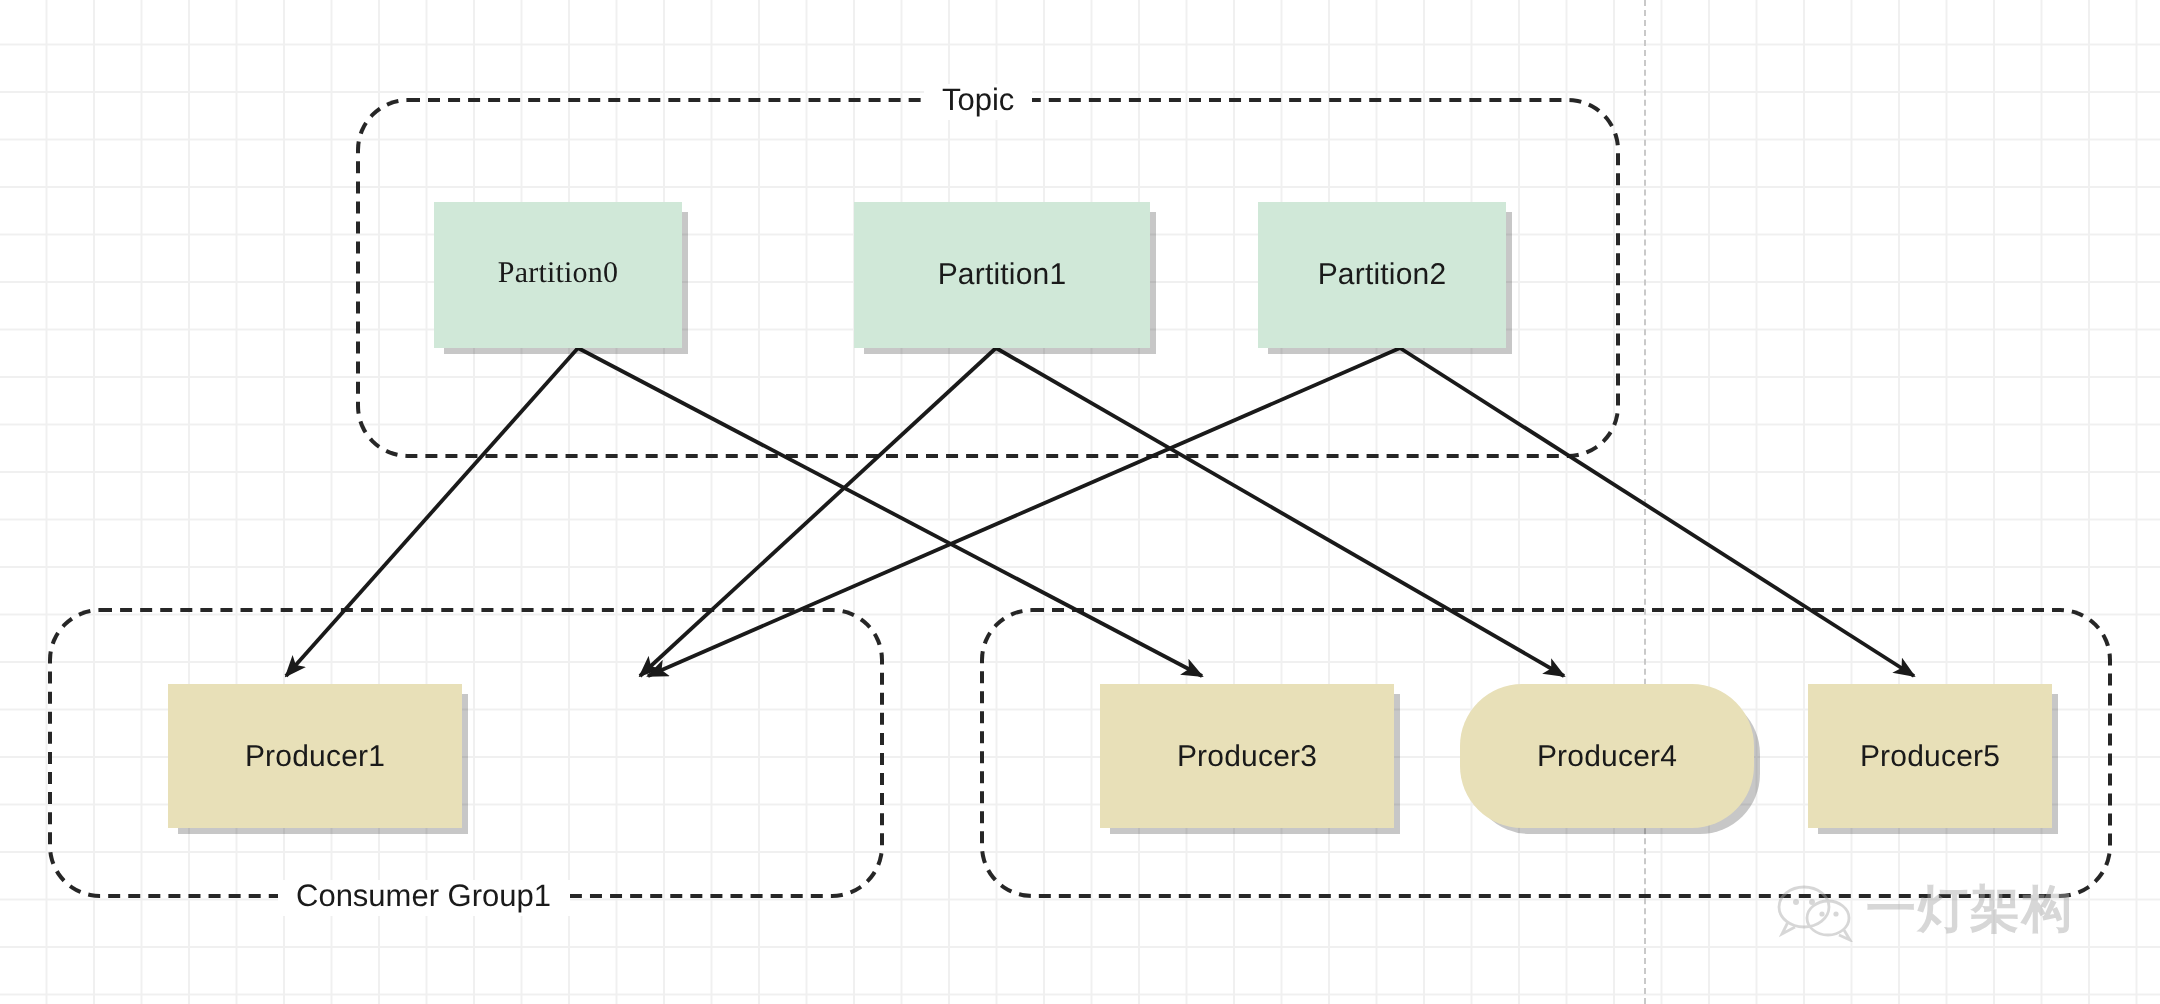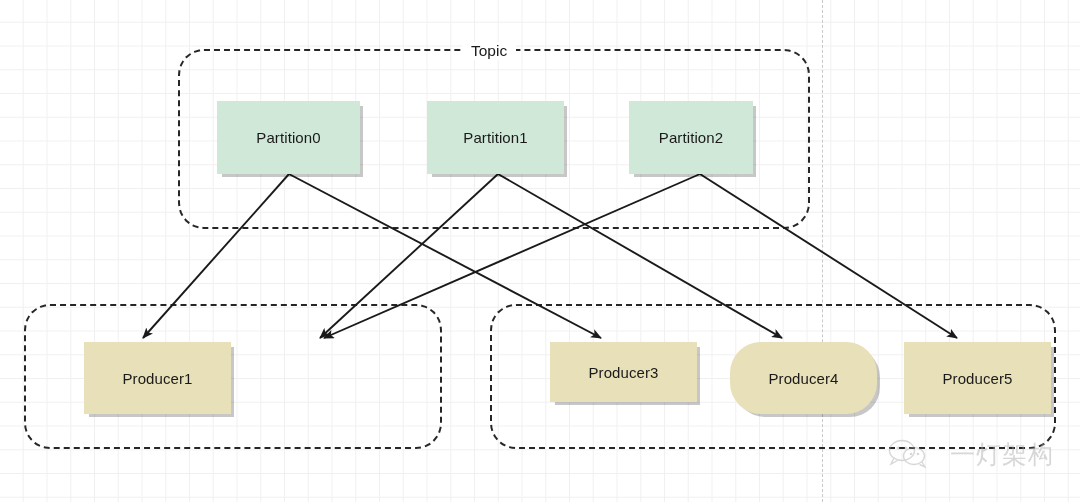--- a/index.html
+++ b/index.html
@@ -76,83 +76,85 @@
     left: 0; top: 0;
     width: 1080px;
     height: 502px;
     pointer-events: none;
   }
 
   
   .watermark {
     position: absolute;
     display: flex;
-    align-items: flex-start;
-    gap: 22px;
+    align-items: flex-end;
+    gap: 5px;
     opacity: .45;
     color: #9a9a9a;
     user-select: none;
+    font-weight: bold;
   }
   .watermark .wm-text {
     font-size: 25px;
     letter-spacing: 1px;
     color: #a8a8a8;
     font-family: "DejaVu Sans", sans-serif;
   }
 </style>
 </head>
 <body>
 
 <div id="canvas">
 
   <div class="page-break" style="left: 822px;"></div>
 
   <div class="group" style="left: 178px; top: 49px; width: 632px; height: 180px;"></div>
   <div class="group-label" style="left: 462px; top: 42px;">Topic</div>
 
   <div class="group" style="left: 24px; top: 304px; width: 418px; height: 145px;"></div>
+  <div class="group-label" style="left: 139px; top: 440px;">Consumer Group1</div>
 
   <div class="group" style="left: 490px; top: 304px; width: 566px; height: 145px;"></div>
 
   <svg class="edges" viewBox="0 0 1080 502">
     <defs>
       <marker id="arrowhead" markerWidth="11" markerHeight="9" refX="10" refY="4.5" orient="auto" markerUnits="userSpaceOnUse">
         <path d="M0,0 L11,4.5 L0,9 L2.6,4.5 Z" fill="#1a1a1a"></path>
       </marker>
     </defs>
     <g id="edge-group" stroke="#1a1a1a" stroke-width="1.9" fill="none">
         <line x1="289" y1="174" x2="143" y2="338" marker-end="url(#arrowhead)"></line>
         <line x1="289" y1="174" x2="601" y2="338" marker-end="url(#arrowhead)"></line>
         <line x1="498" y1="174" x2="320" y2="338" marker-end="url(#arrowhead)"></line>
         <line x1="498" y1="174" x2="782" y2="338" marker-end="url(#arrowhead)"></line>
         <line x1="700" y1="174" x2="324" y2="338" marker-end="url(#arrowhead)"></line>
         <line x1="700" y1="174" x2="957" y2="338" marker-end="url(#arrowhead)"></line>
       </g>
   </svg>
 
-  <div class="node partition" style="left: 217px; top: 101px; width: 143px; height: 73px;">
+  <div class="node partition" style="left: 217px; top: 101px; width: 124px; height: 73px; font-family: Liberation Serif, serif;">
     <span>Partition0</span>
   </div>
-  <div class="node partition" style="left: 427px; top: 101px; width: 137px; height: 73px; text-align: center;">
+  <div class="node partition" style="left: 427px; top: 101px; width: 148px; height: 73px; text-align: center;">
     <span>Partition1</span>
   </div>
   <div class="node partition" style="left: 629px; top: 101px; width: 124px; height: 73px;">
     <span>Partition2</span>
   </div>
 
   <div class="node producer" style="left: 65px; top: 342px; width: 147px; height: 72px;">
     <span>Producer1</span>
   </div>
-  <div class="node producer" style="left: 531px; top: 342px; width: 147px; height: 60px;">
+  <div class="node producer" style="left: 531px; top: 342px; width: 147px; height: 72px;">
     <span>Producer3</span>
   </div>
   <div class="node producer" style="left: 711px; top: 342px; width: 147px; height: 72px; border-radius: 31px;">
     <span>Producer4</span>
   </div>
-  <div class="node producer" style="left: 885px; top: 342px; width: 147px; height: 72px;">
+  <div class="node producer" style="left: 885px; top: 342px; width: 122px; height: 72px;">
     <span>Producer5</span>
   </div>
 
   <div class="watermark" style="left: 888px; top: 438px;">
     <svg width="40" height="30" viewBox="0 0 40 30">
       <ellipse cx="14" cy="12.5" rx="12.5" ry="10" fill="none" stroke="#a8a8a8" stroke-width="1.4"></ellipse>
       <path d="M6 20 L3 26 L9.5 22.5" fill="none" stroke="#a8a8a8" stroke-width="1.4"></path>
       <circle cx="10" cy="10" r="1.5" fill="#a8a8a8"></circle>
       <circle cx="18" cy="10" r="1.5" fill="#a8a8a8"></circle>
       <ellipse cx="26" cy="18" rx="10.5" ry="8.5" fill="none" stroke="#a8a8a8" stroke-width="1.4"></ellipse>

